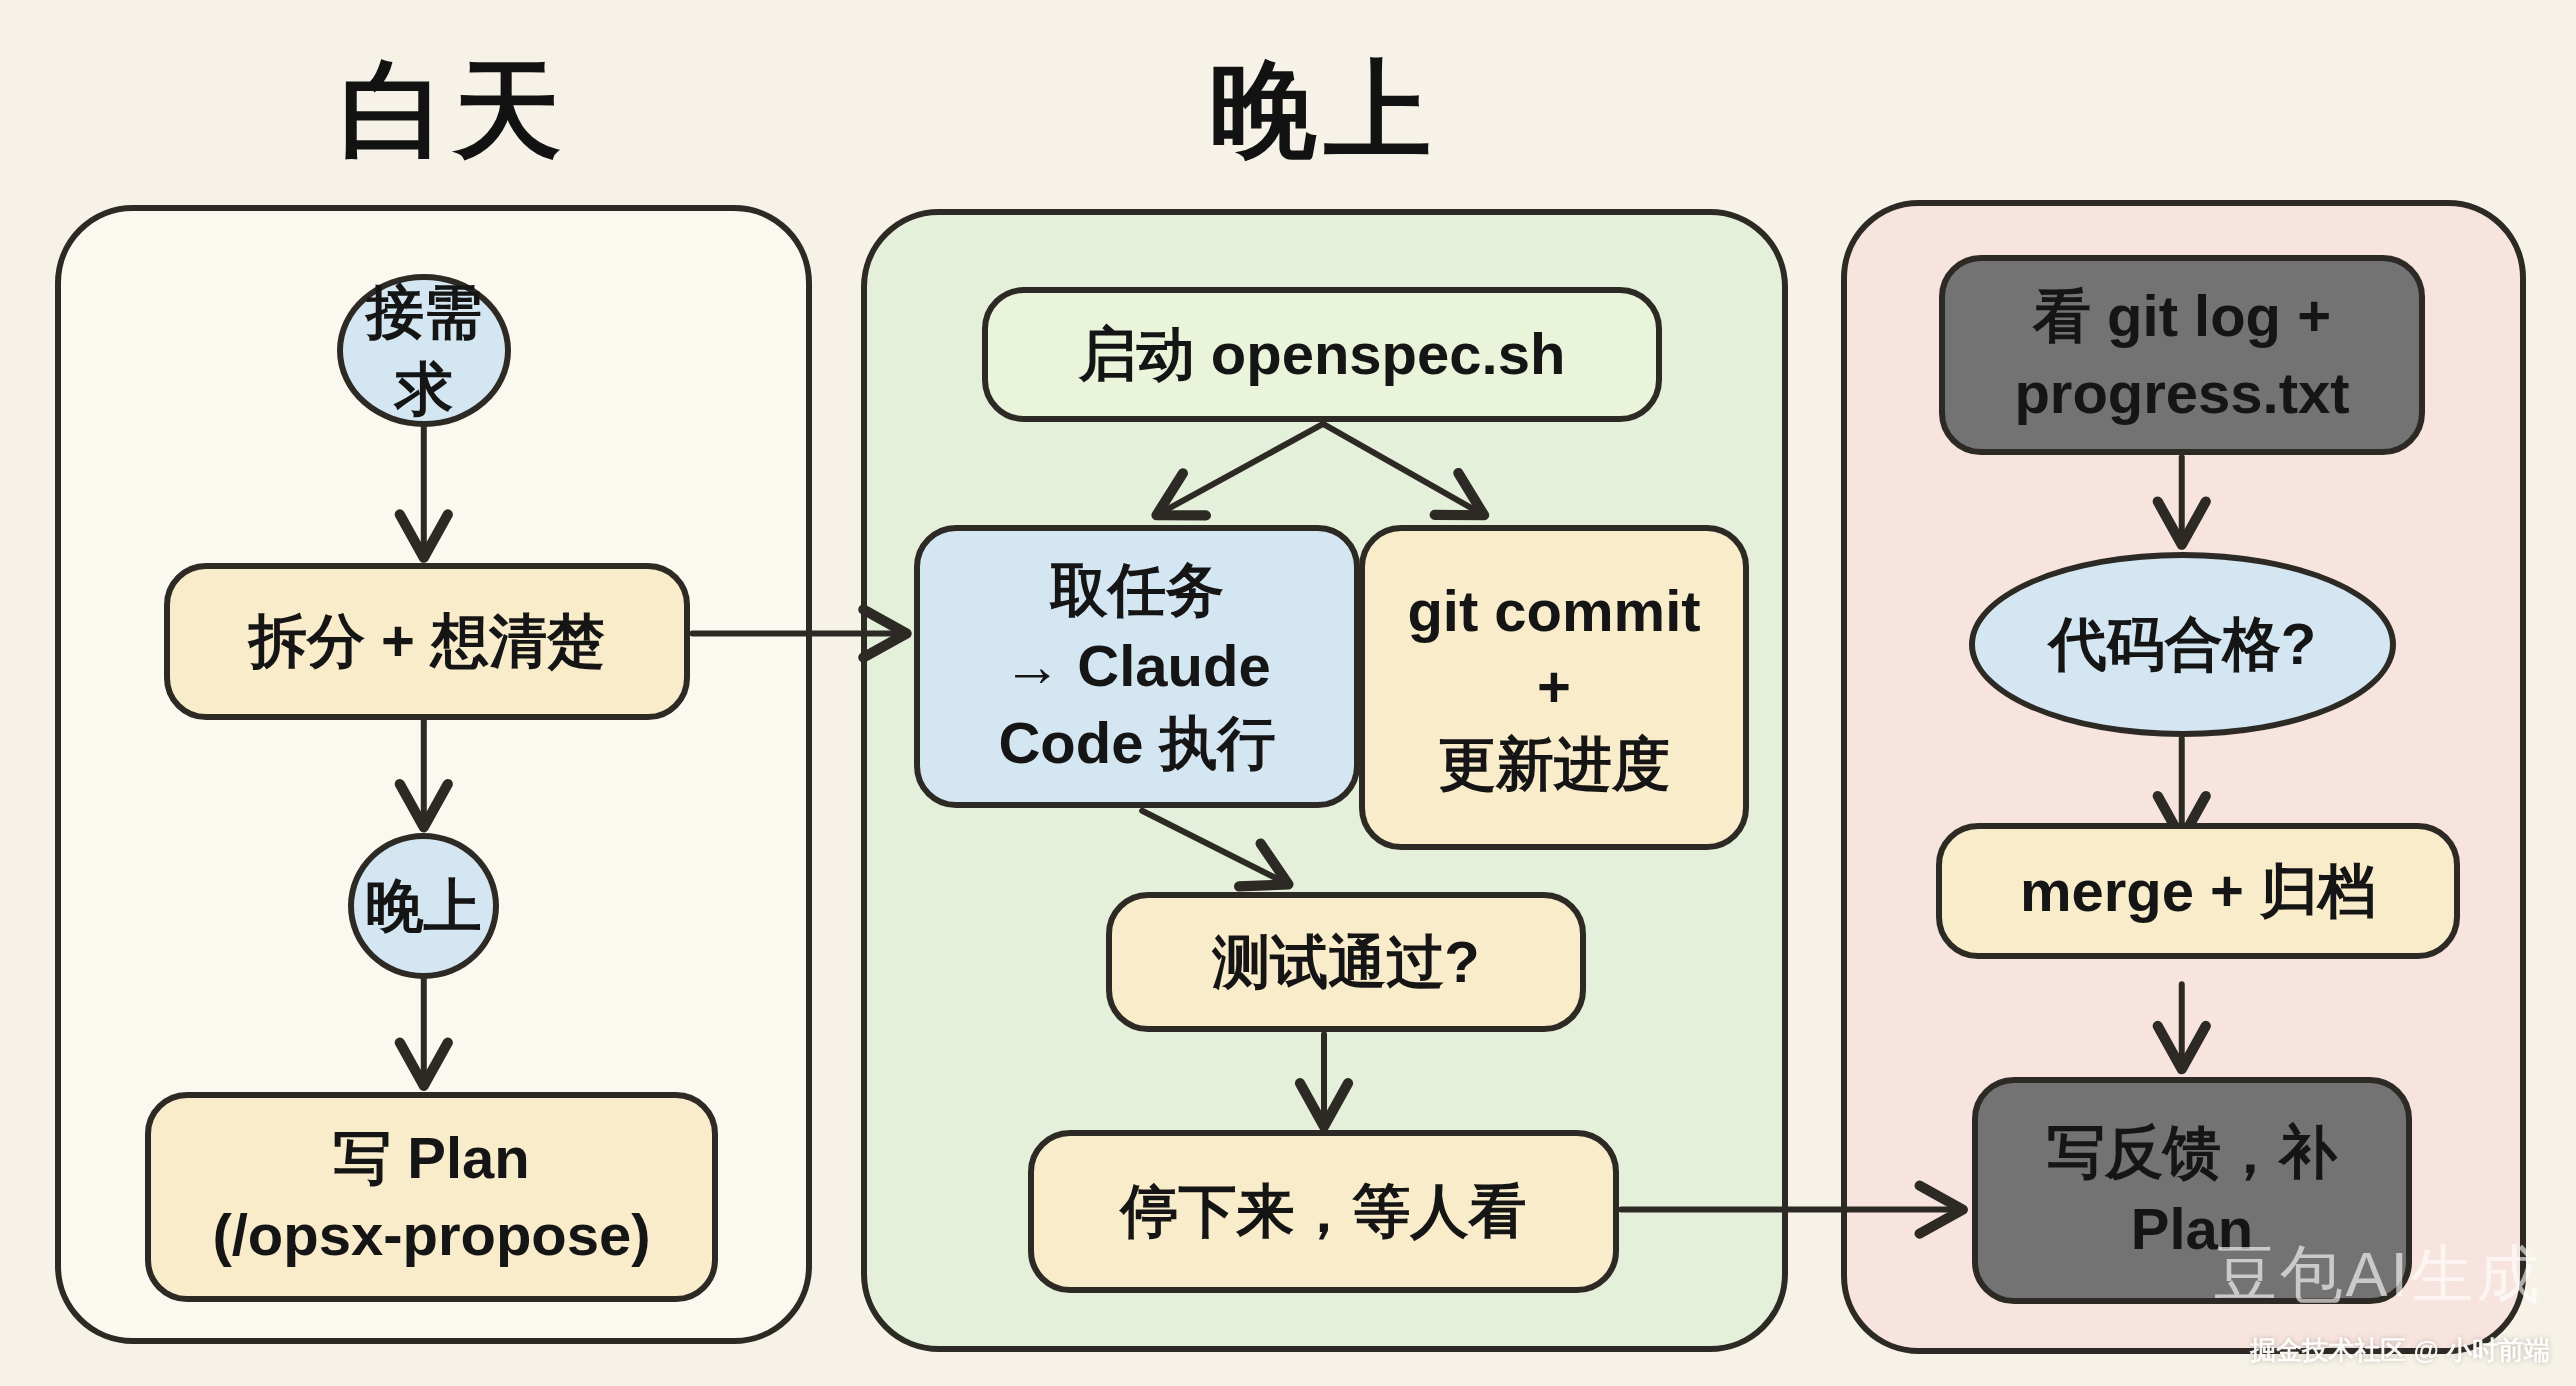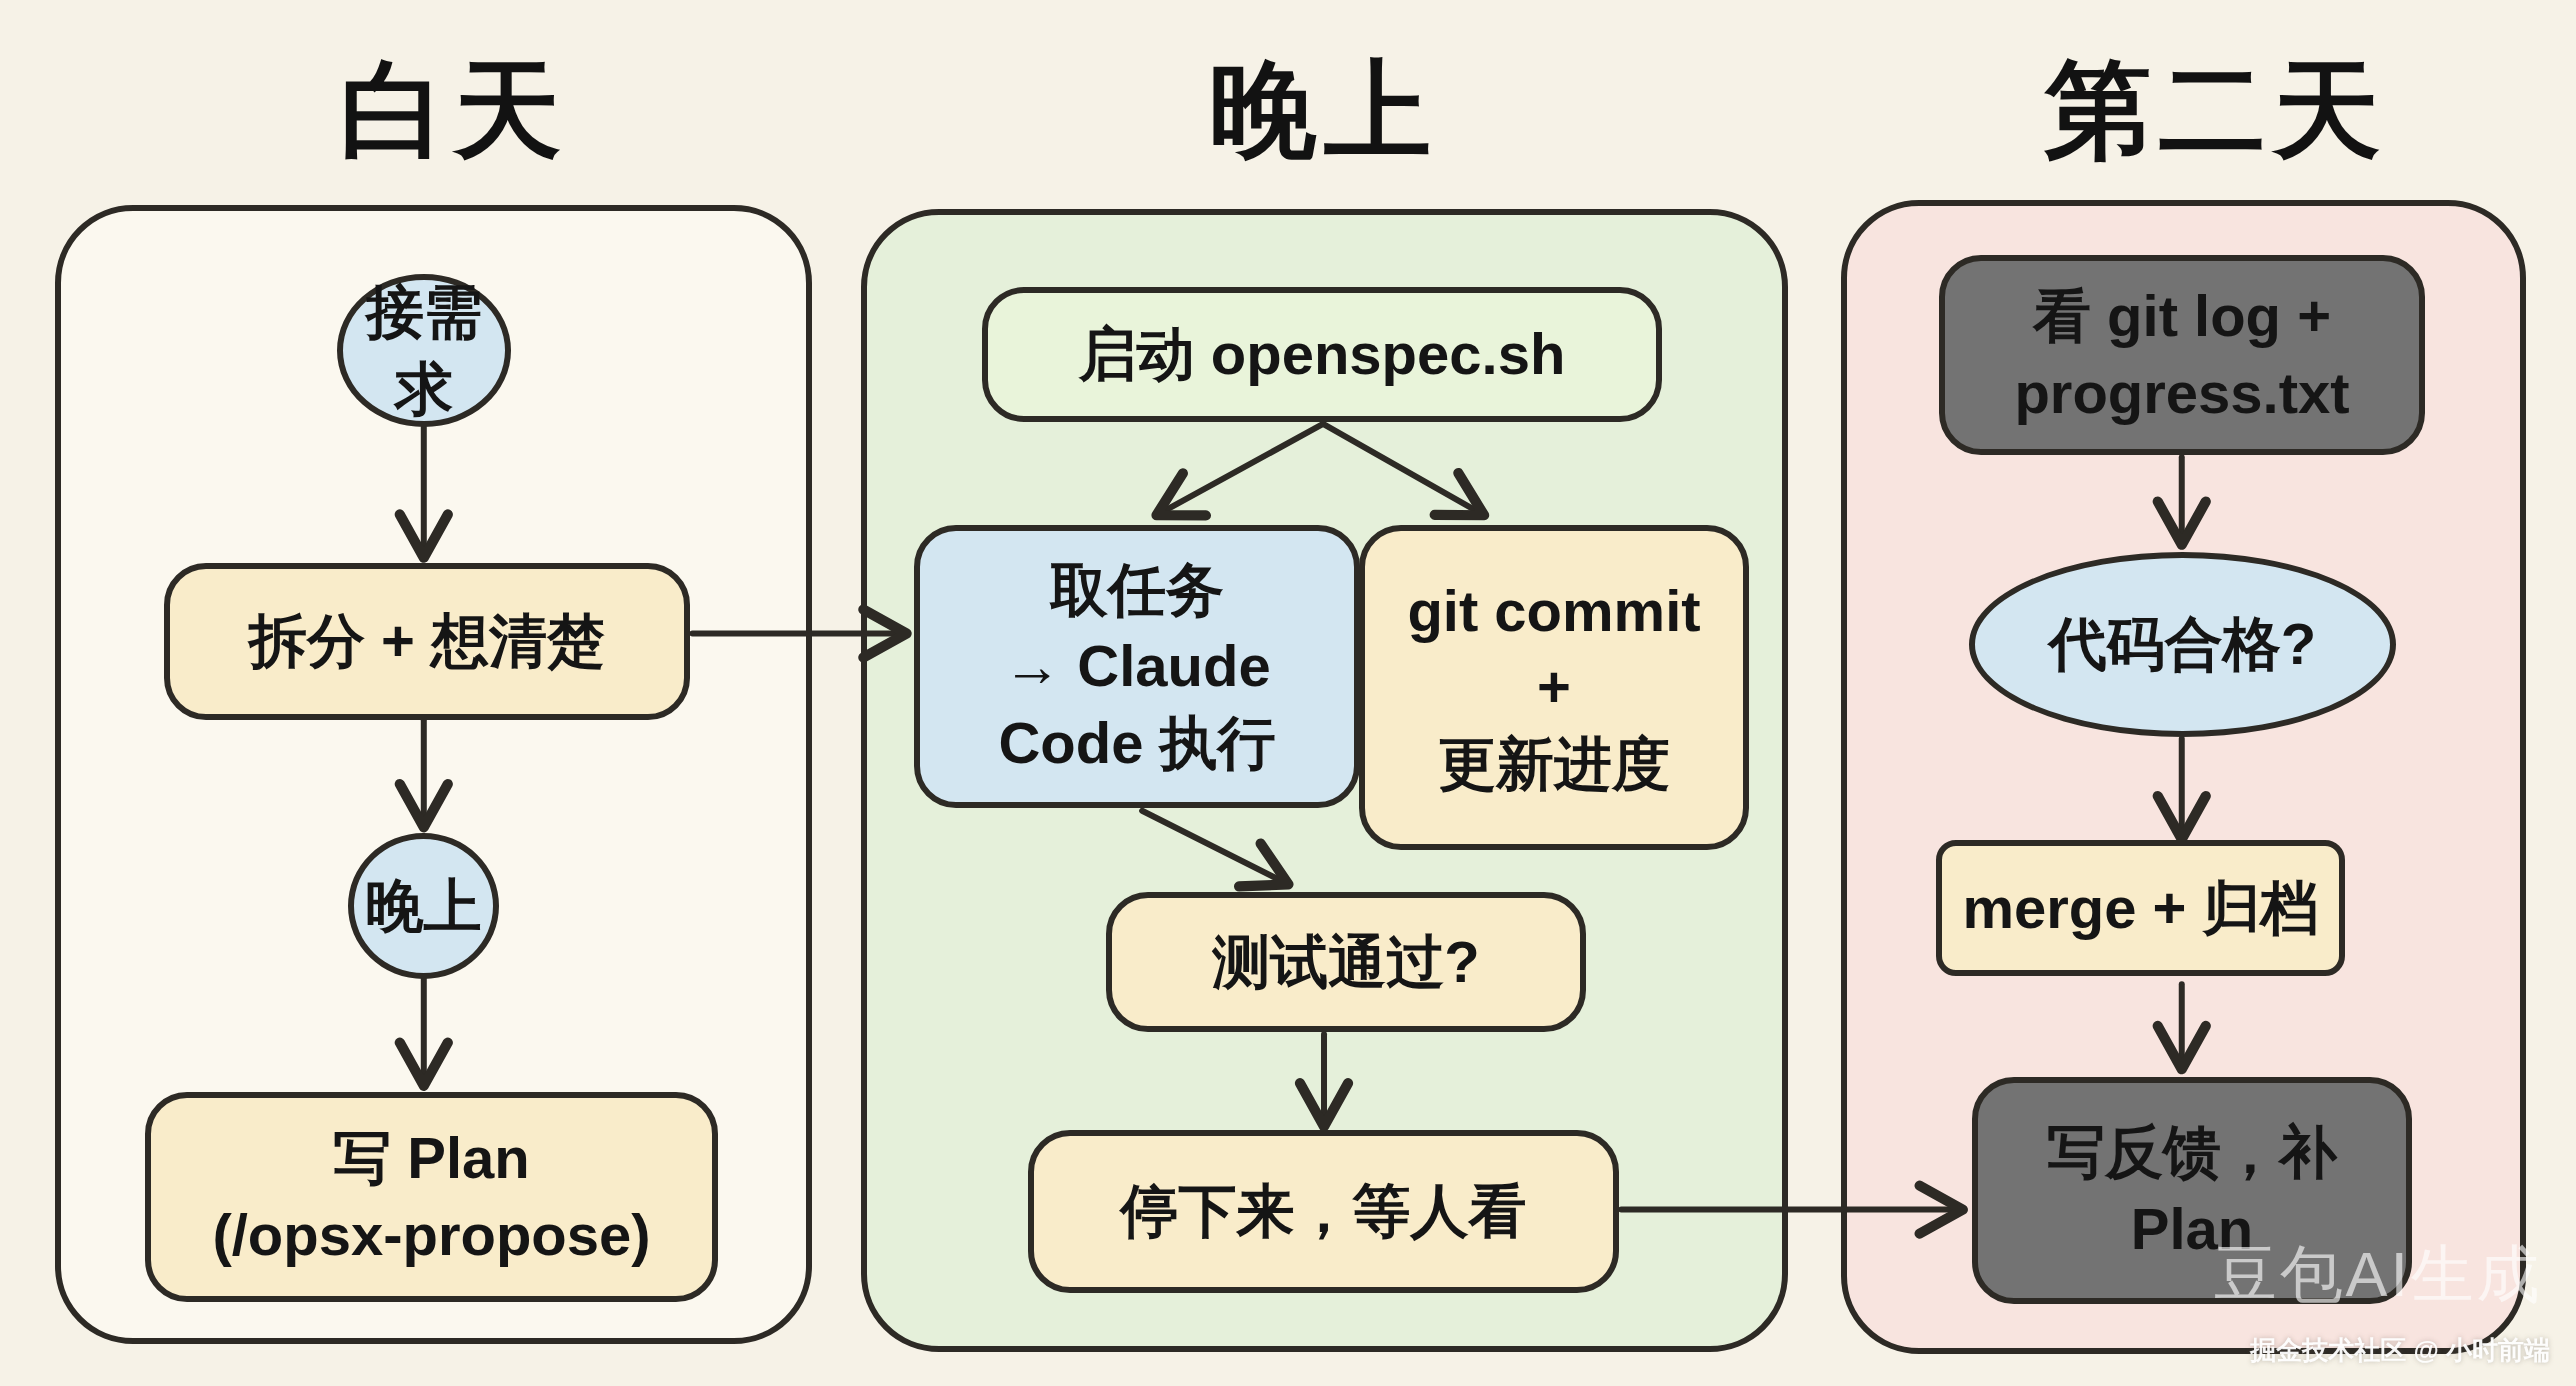--- a/index.html
+++ b/index.html
@@ -44,21 +44,20 @@
     text-shadow:0 0 5.5px rgba(90,80,70,0.35);white-space:nowrap;
   }
 </style>
 </head>
 <body>
 
 <div class="canvas">
 
   <div class="col-title" style="left:434px;">白天</div>
   <div class="col-title" style="left:1304px;">晚上</div>
-  <div class="col-title" style="left:2196px;">第二天</div>
 
   <div class="panel panel-day"></div>
   <div class="panel panel-night"></div>
   <div class="panel panel-nextday"></div>
 
   <svg class="arrows" width="2576" height="1387" viewBox="0 0 2790 1502">
     <defs>
       <marker id="vhead" viewBox="0 0 10 10" refX="7.6" refY="5" markerWidth="10" markerHeight="10" orient="auto-start-reverse">
         <path d="M1,1 L8.2,5 L1,9" fill="none" stroke="#2d2a25" stroke-width="1.7" stroke-linecap="round" stroke-linejoin="round"></path>
       </marker>
@@ -91,21 +90,21 @@
 Code 执行</div>
   <div class="node rect f-yellow" style="left:1359px;top:525px;width:390px;height:325px;">git commit
 +
 更新进度</div>
   <div class="node rect f-yellow" style="left:1106px;top:892px;width:480px;height:140px;">测试通过?</div>
   <div class="node rect f-yellow" style="left:1028px;top:1130px;width:591px;height:163px;">停下来，等人看</div>
 
   <div class="node rect f-pink" style="left:1939px;top:255px;width:486px;height:200px;">看 git log +
 progress.txt</div>
   <div class="node ellipse f-blue" style="left:1969px;top:552px;width:427px;height:185px;">代码合格?</div>
-  <div class="node rect f-yellow" style="left:1936px;top:840px;width:409px;height:136px;border-radius:20px;">merge + 归档</div>
+  <div class="node rect f-yellow" style="left:1936px;top:823px;width:524px;height:136px;">merge + 归档</div>
   <div class="node rect f-pink" style="left:1972px;top:1077px;width:440px;height:227px;">写反馈，补
 Plan</div>
 
   <div class="wm-big">豆包AI生成</div>
   <div class="wm-small">掘金技术社区 @ 小时前端</div>
 
 </div>
 
 
 </body></html>

